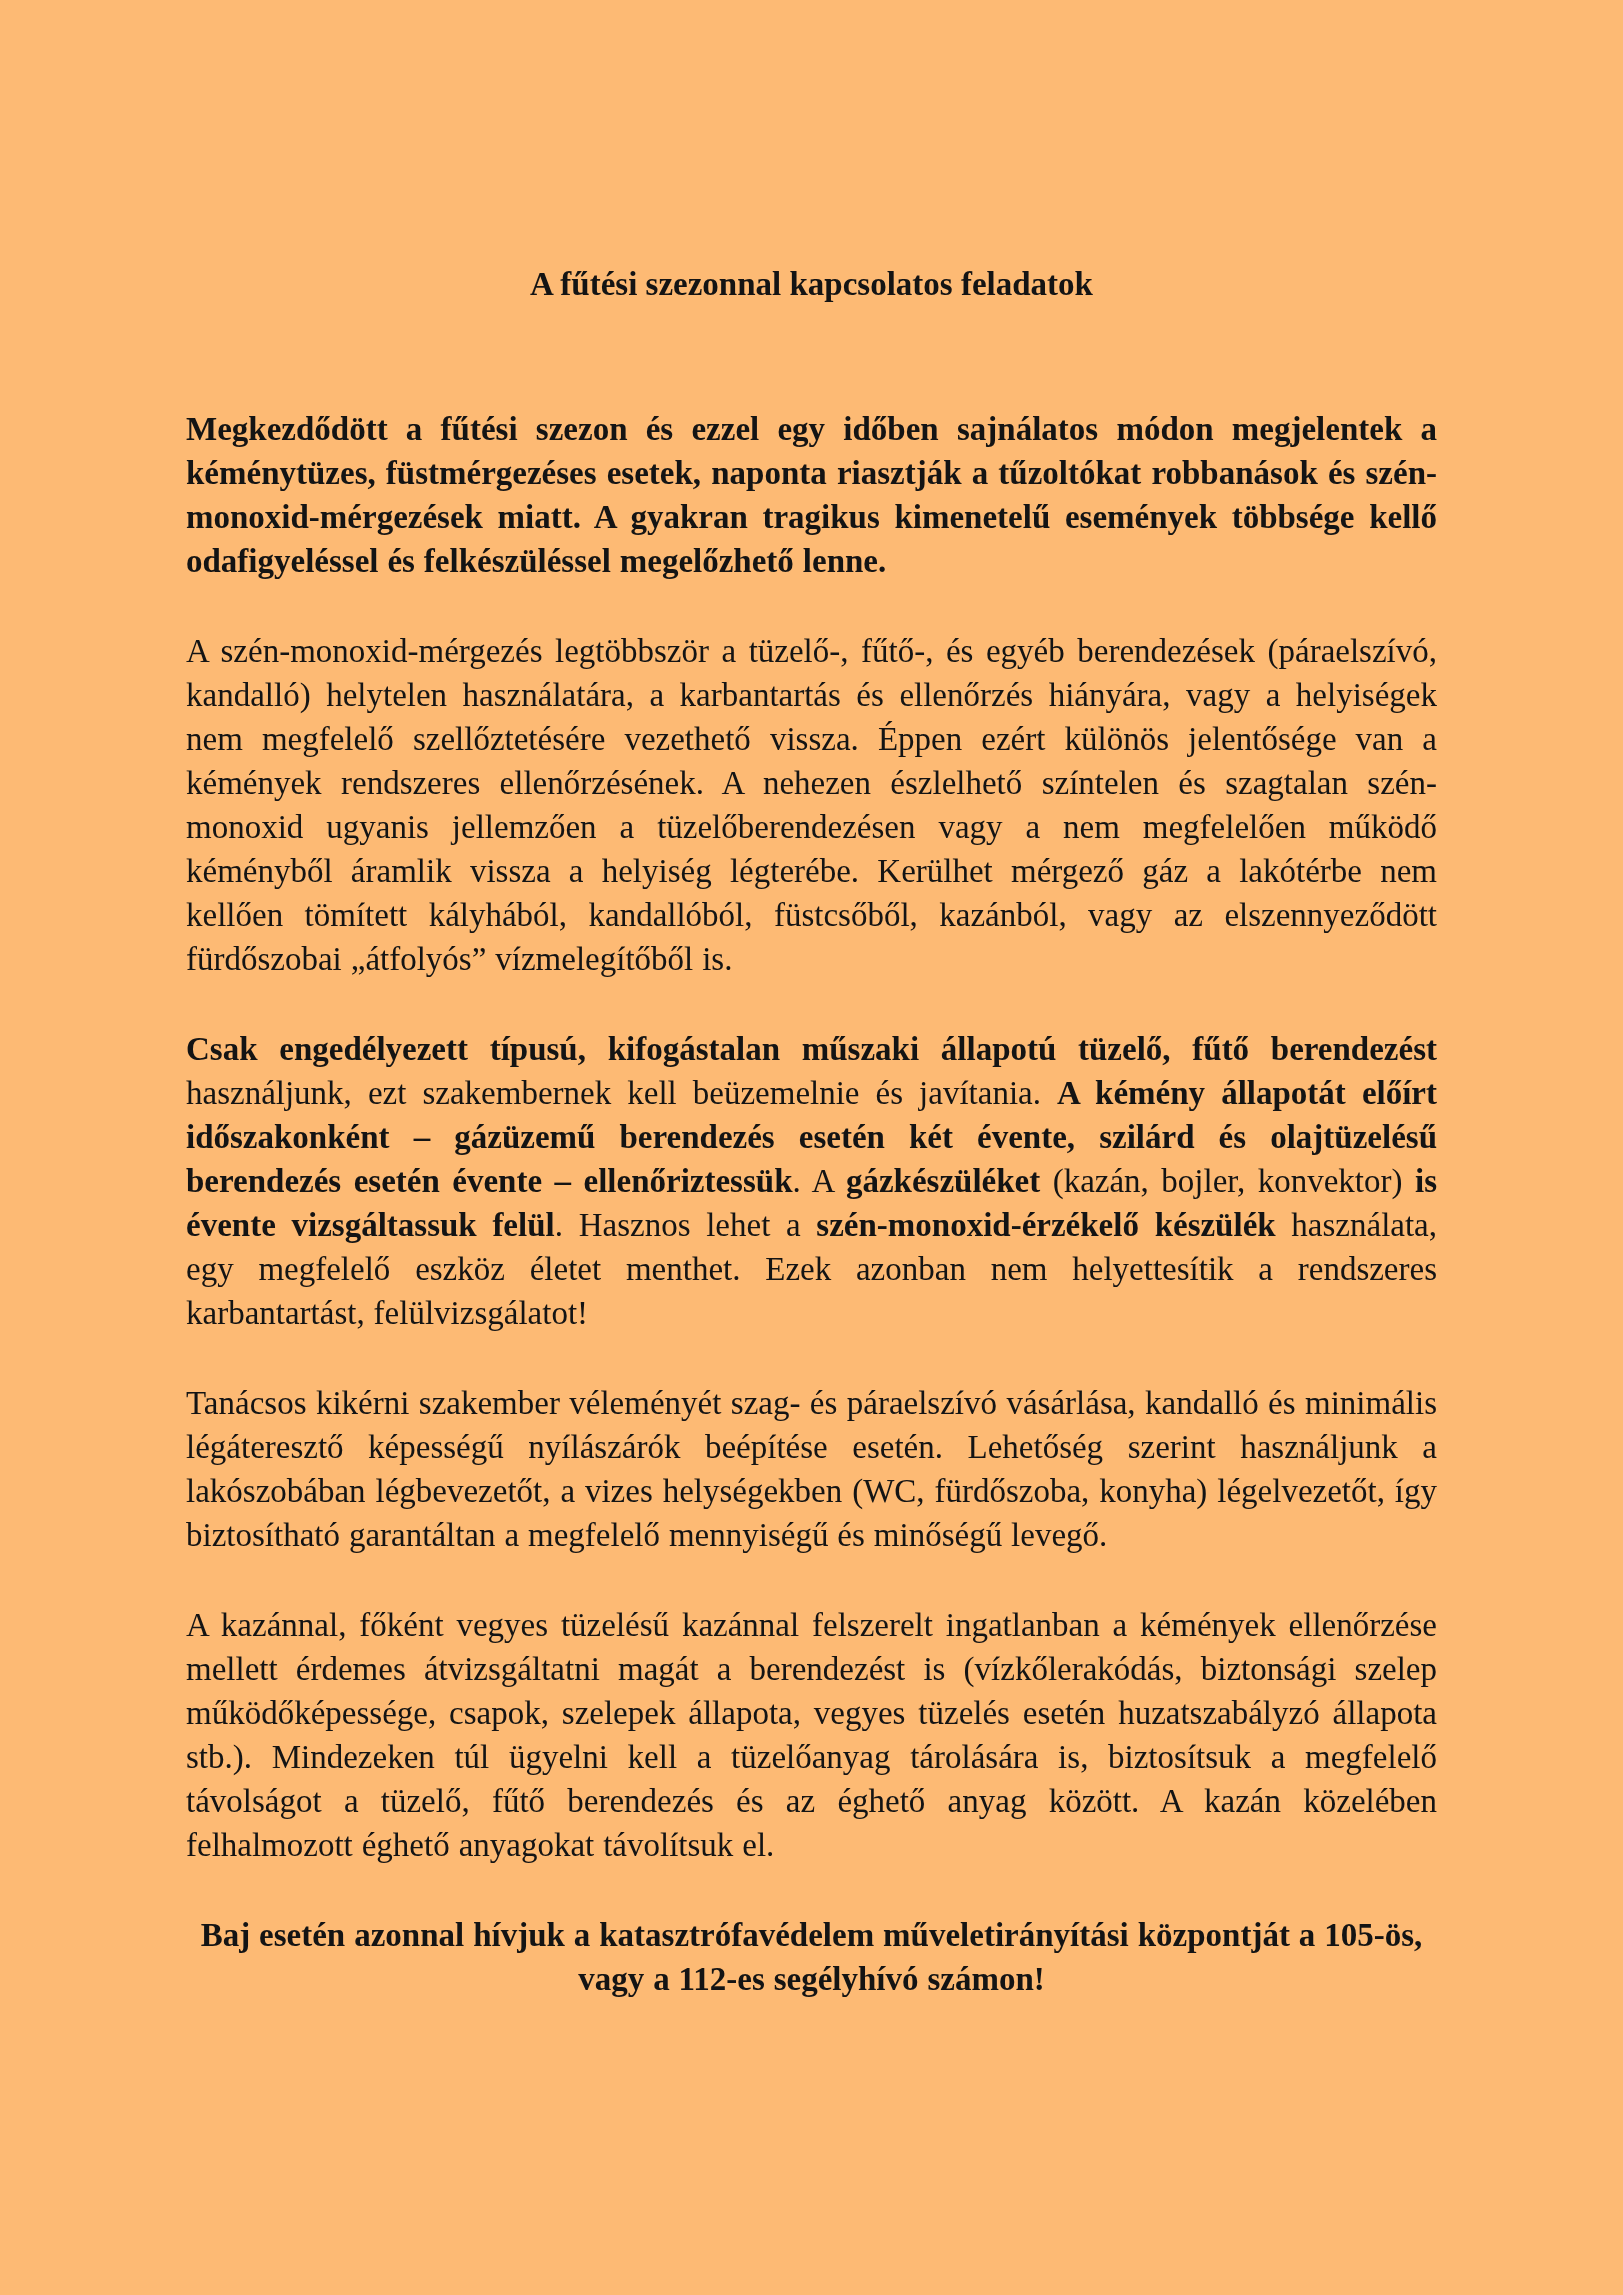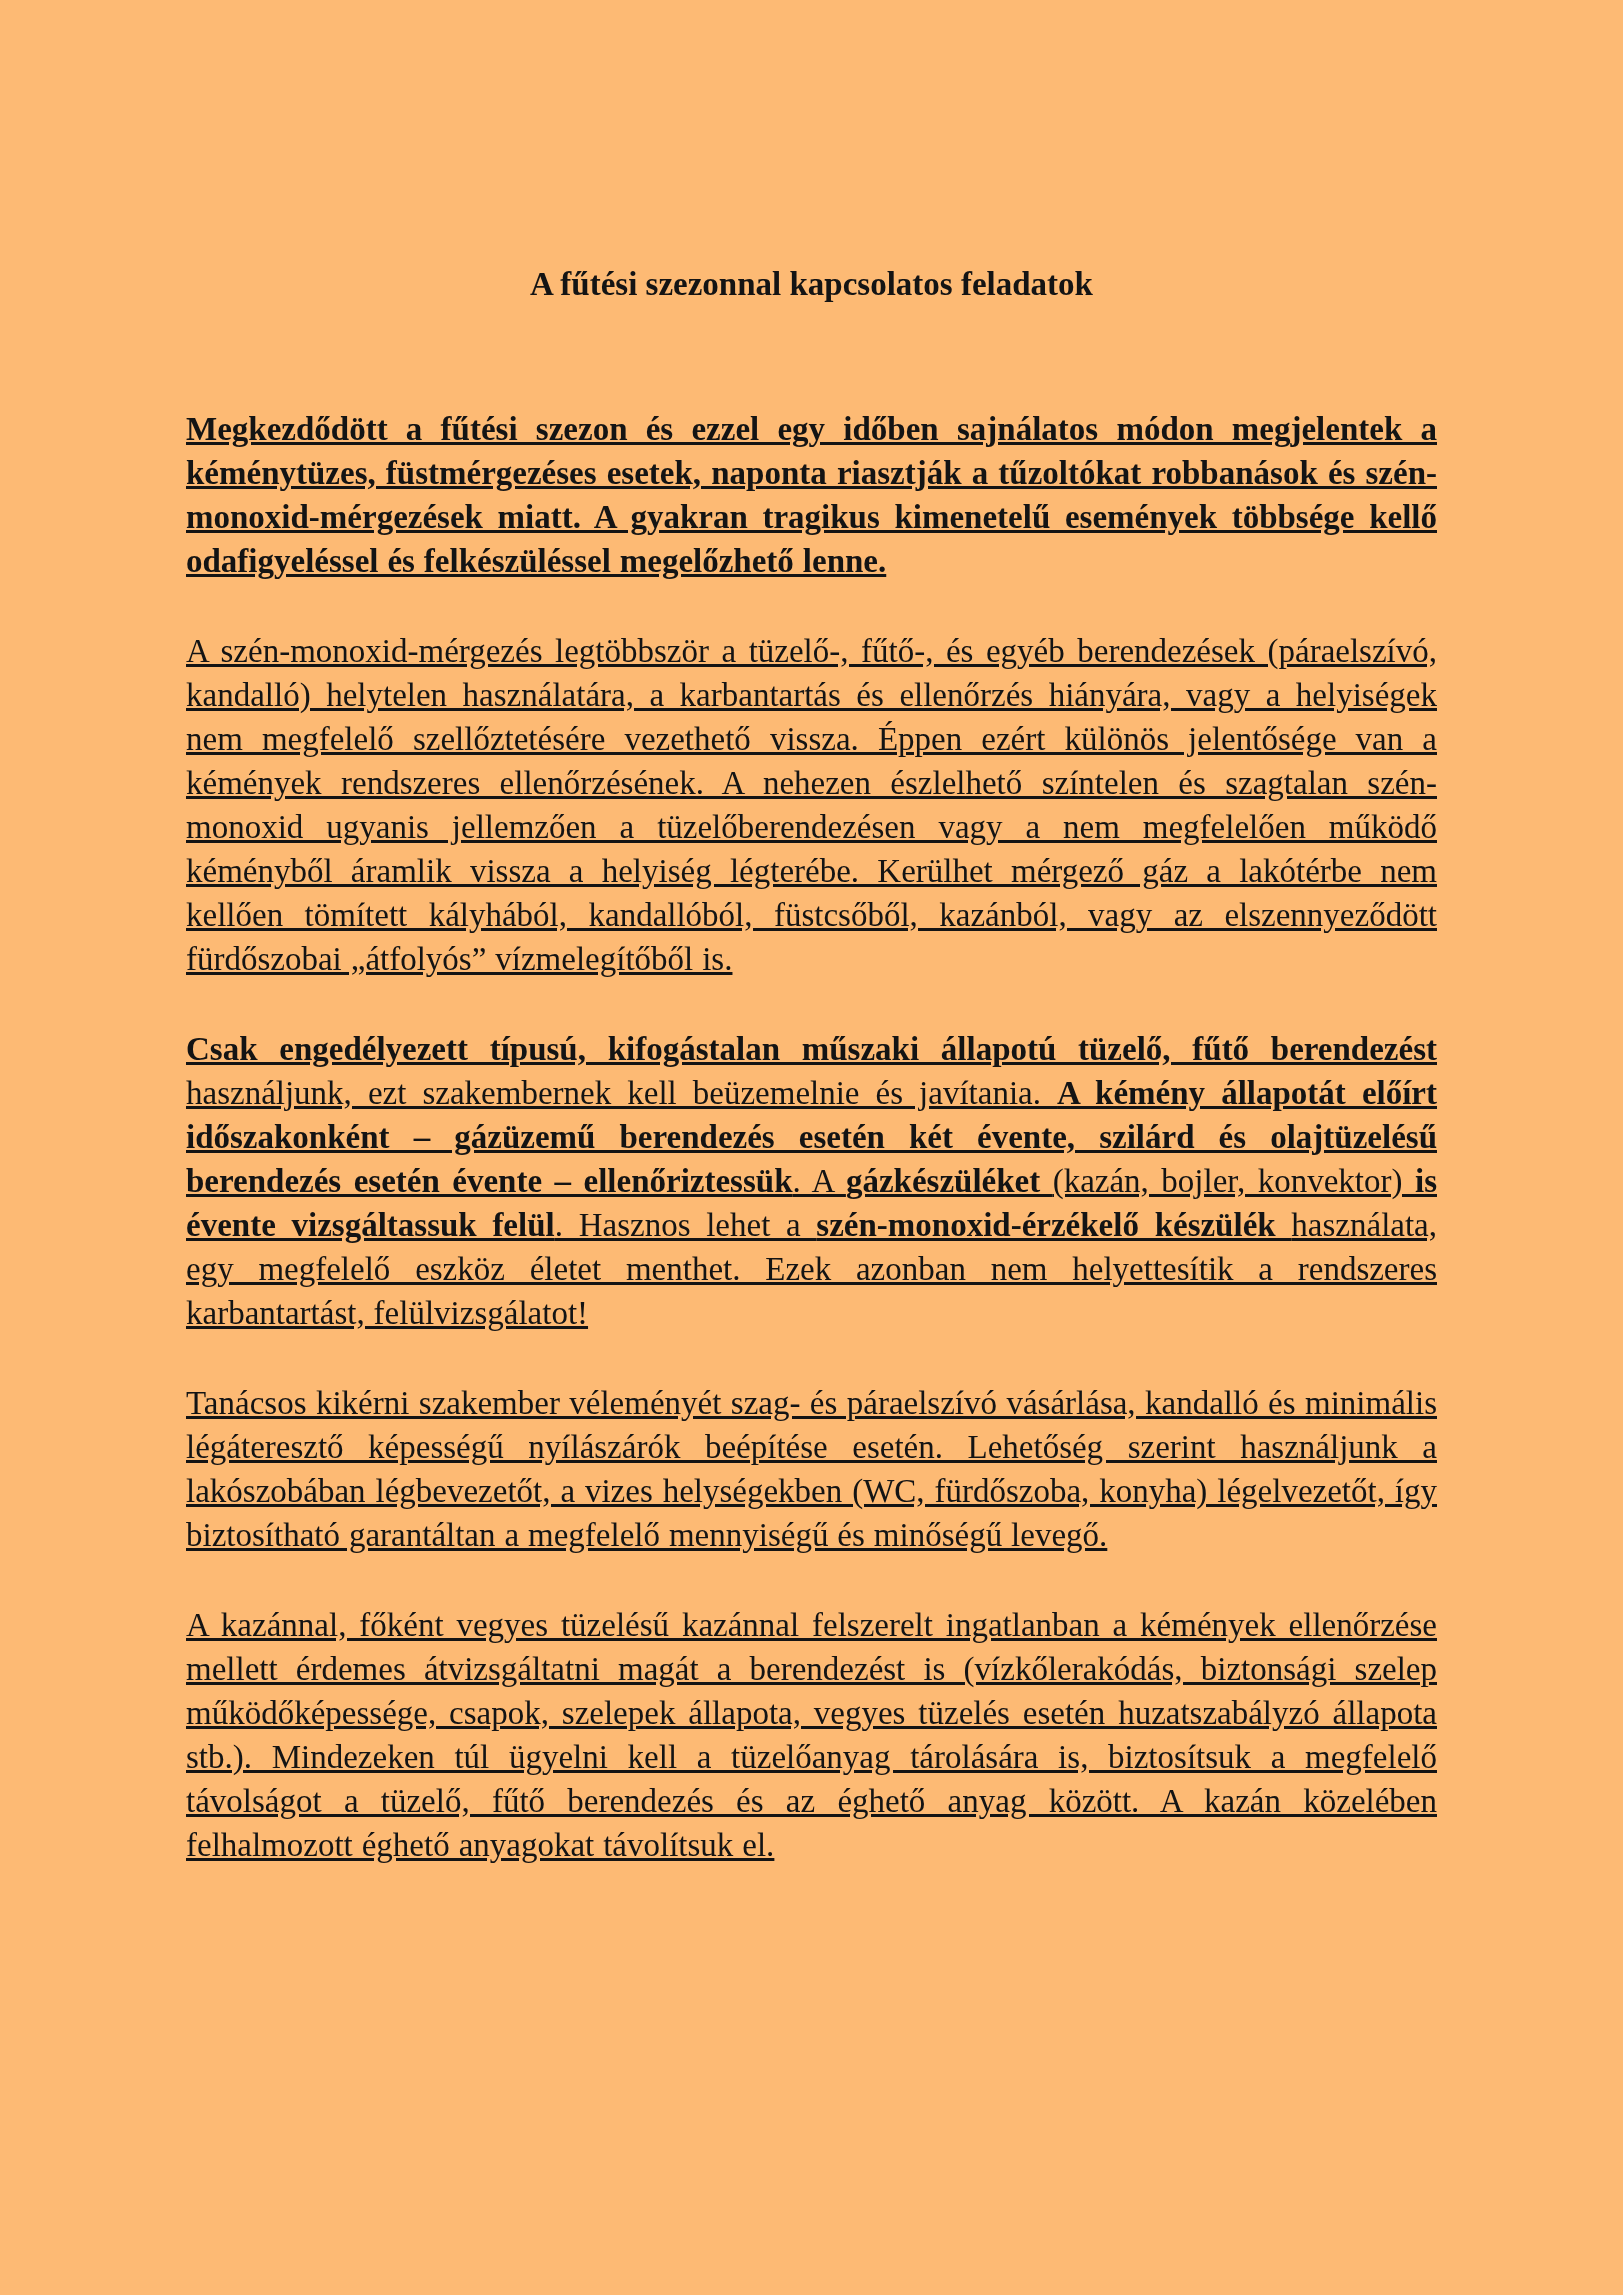--- a/index.html
+++ b/index.html
@@ -24,21 +24,20 @@
   .title {
     font-size: 33px;
     font-weight: bold;
     text-align: center;
     margin: 0 0 101px 0;
     line-height: 44px;
   }
   .para {
     margin: 0 0 46px 0;
     word-spacing: 0.7px;
-    text-decoration: underline;
   }
   .para.justify {
     text-align: justify;
     text-align-last: left;
   }
   .para.center {
     text-align: center;
   }
   .b {
     font-weight: bold;
@@ -48,15 +47,16 @@
 <body>
 
 <div class="page">
   <h1 class="title">A fűtési szezonnal kapcsolatos feladatok</h1>
   <div id="paragraphs">
       <p class="para justify"><span class="b">Megkezdődött a fűtési szezon és ezzel egy időben sajnálatos módon megjelentek a kéménytüzes, füstmérgezéses esetek, naponta riasztják a tűzoltókat robbanások és szén-monoxid-mérgezések miatt. A gyakran tragikus kimenetelű események többsége kellő odafigyeléssel és felkészüléssel megelőzhető lenne.</span></p>
       <p class="para justify"><span class="">A szén-monoxid-mérgezés legtöbbször a tüzelő-, fűtő-, és egyéb berendezések (páraelszívó, kandalló) helytelen használatára, a karbantartás és ellenőrzés hiányára, vagy a helyiségek nem megfelelő szellőztetésére vezethető vissza. Éppen ezért különös jelentősége van a kémények rendszeres ellenőrzésének. A nehezen észlelhető színtelen és szagtalan szén-monoxid ugyanis jellemzően a tüzelőberendezésen vagy a nem megfelelően működő kéményből áramlik vissza a helyiség légterébe. Kerülhet mérgező gáz a lakótérbe nem kellően tömített kályhából, kandallóból, füstcsőből, kazánból, vagy az elszennyeződött fürdőszobai „átfolyós” vízmelegítőből is.</span></p>
       <p class="para justify"><span class="b">Csak engedélyezett típusú, kifogástalan műszaki állapotú tüzelő, fűtő berendezést</span><span class=""> használjunk, ezt szakembernek kell beüzemelnie és javítania. </span><span class="b">A kémény állapotát előírt időszakonként – gázüzemű berendezés esetén két évente, szilárd és olajtüzelésű berendezés esetén évente – ellenőriztessük</span><span class="">. A </span><span class="b">gázkészüléket </span><span class="">(kazán, bojler, konvektor) </span><span class="b">is évente vizsgáltassuk felül</span><span class="">. Hasznos lehet a </span><span class="b">szén-monoxid-érzékelő készülék </span><span class="">használata, egy megfelelő eszköz életet menthet. Ezek azonban nem helyettesítik a rendszeres karbantartást, felülvizsgálatot!</span></p>
       <p class="para justify"><span class="">Tanácsos kikérni szakember véleményét szag- és páraelszívó vásárlása, kandalló és minimális légáteresztő képességű nyílászárók beépítése esetén. Lehetőség szerint használjunk a lakószobában légbevezetőt, a vizes helységekben (WC, fürdőszoba, konyha) légelvezetőt, így biztosítható garantáltan a megfelelő mennyiségű és minőségű levegő.</span></p>
       <p class="para justify"><span class="">A kazánnal, főként vegyes tüzelésű kazánnal felszerelt ingatlanban a kémények ellenőrzése mellett érdemes átvizsgáltatni magát a berendezést is (vízkőlerakódás, biztonsági szelep működőképessége, csapok, szelepek állapota, vegyes tüzelés esetén huzatszabályzó állapota stb.). Mindezeken túl ügyelni kell a tüzelőanyag tárolására is, biztosítsuk a megfelelő távolságot a tüzelő, fűtő berendezés és az éghető anyag között. A kazán közelében felhalmozott éghető anyagokat távolítsuk el.</span></p>
+      <p class="para center"><span class="b">Baj esetén azonnal hívjuk a katasztrófavédelem műveletirányítási központját a 105-ös, vagy a 112-es segélyhívó számon!</span></p>
     </div>
 </div>
 
 
 </body></html>

